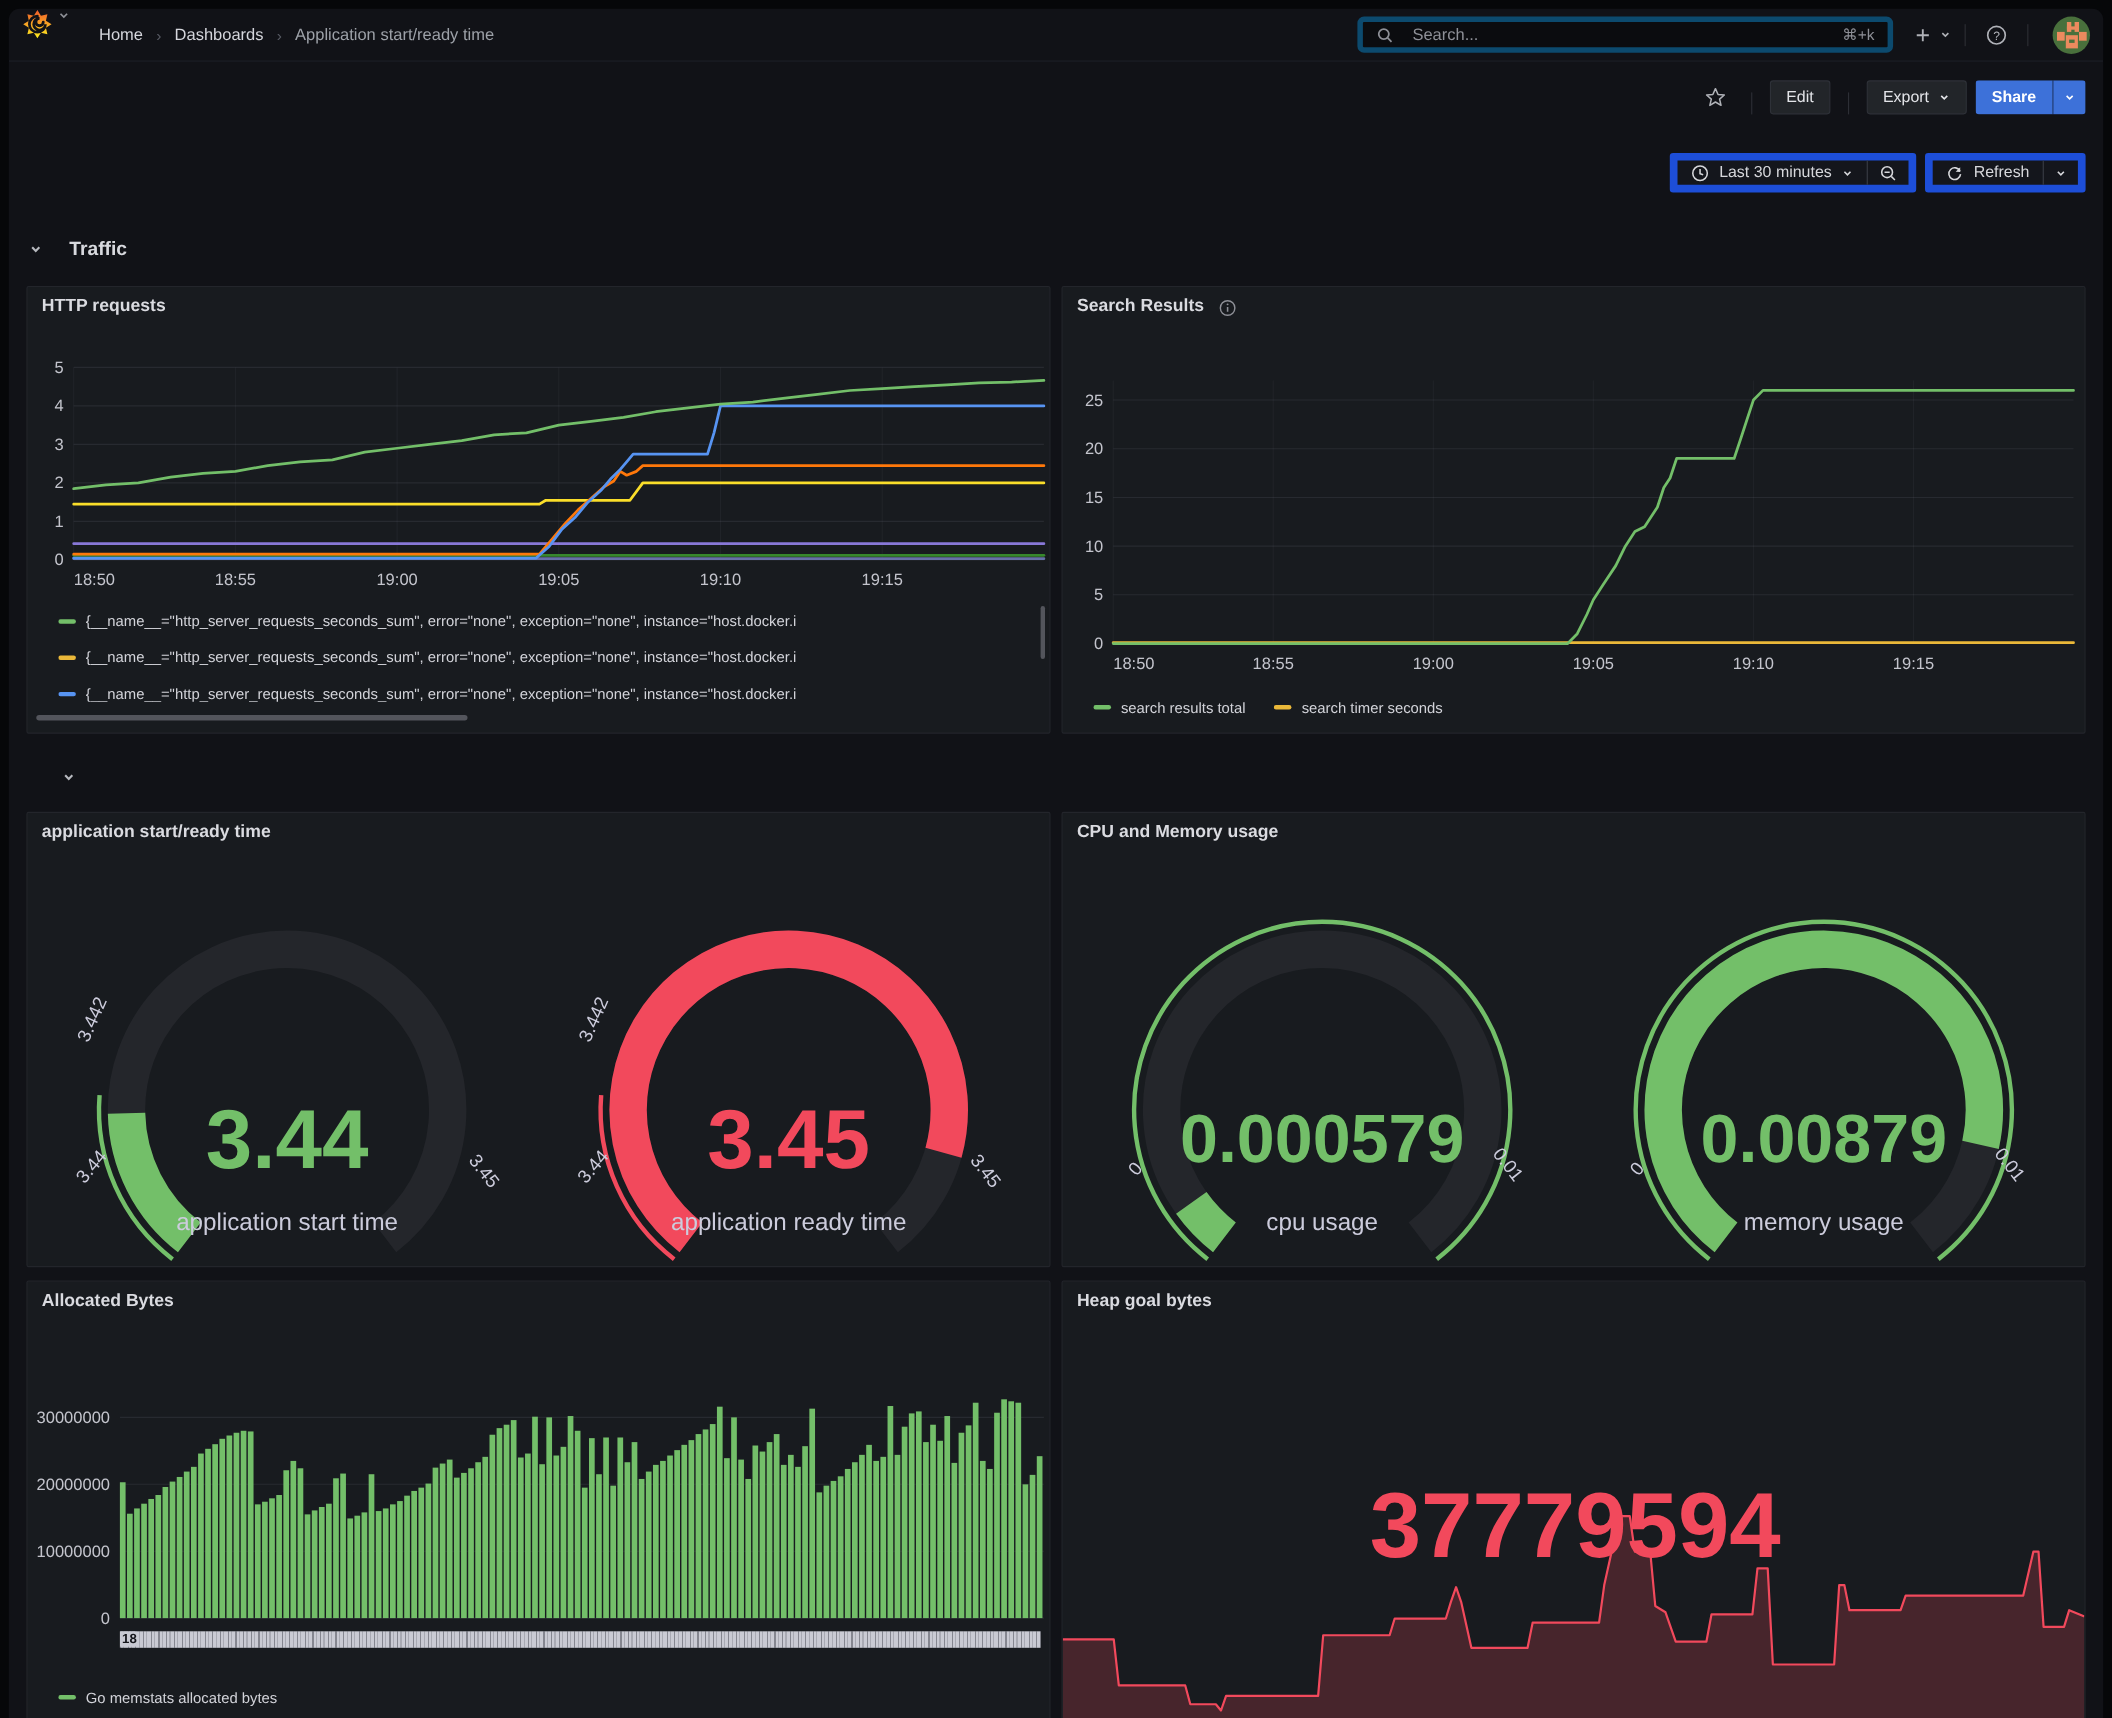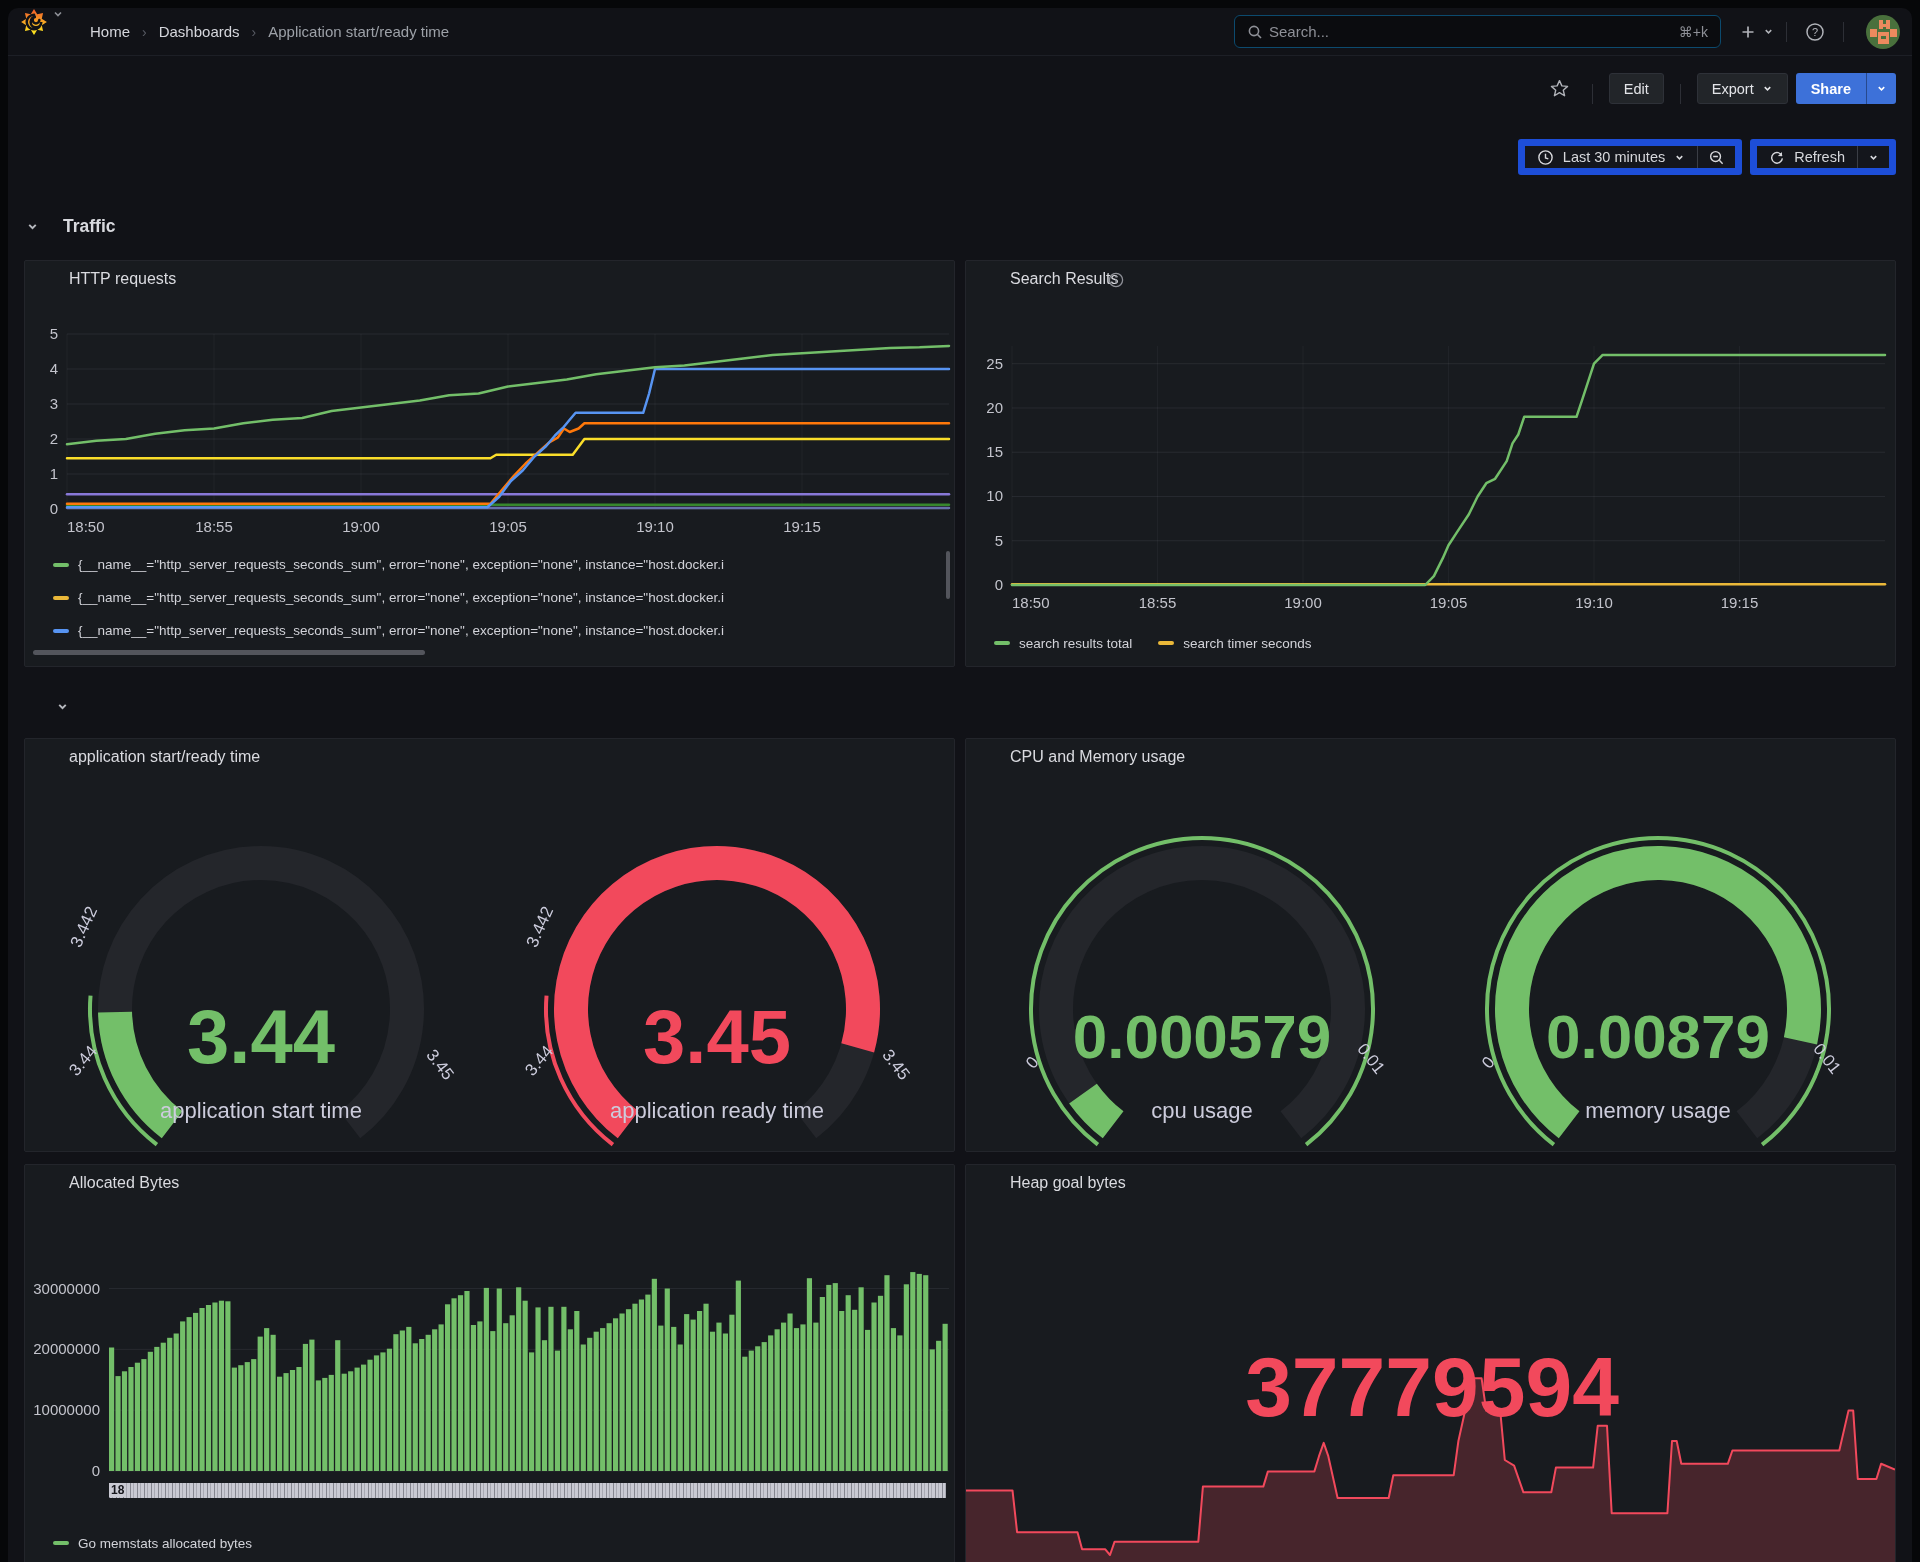--- a/index.html
+++ b/index.html
@@ -10,22 +10,22 @@
   
   .navrow { height:48px; display:flex; padding:0 12px;
     border-bottom:1px solid #1d1f26; }
   .logo { width:28px; height:28px; display:block; }
   .navchev { color:#8e9097; margin-left:4px; display:flex; }
   .breadcrumb { display:flex; align-items:center; gap:12px; margin-left:26px; font-size:15px; }
   .crumb { color:#d5d6dc; cursor:pointer; }
   .crumb.current { color:#9da1a8; }
   .crumbsep { color:#585b64; font-size:14px; }
   .nav-right { margin-left:auto; display:flex; align-items:center; }
-  .searchbox { width:487px; height:33px; background:#0b0c0f; border:1px solid #0c4a6e;
-    border-radius:6px; display:flex; align-items:center; padding:0 12px; gap:6px; }
+  .searchbox { width:487px; height:33px; background:#0b0c0f; border:5px solid #0c4a6e;
+    border-radius:6px; display:flex; align-items:center; padding:0 12px; gap:17px; }
   .searchbox .ph { color:#8e9097; font-size:15px; flex:1; }
   .searchbox .kbd { color:#8e9097; font-size:14px; }
   .iconbtn { color:#b0b2b8; display:flex; align-items:center; justify-content:center;
     width:32px; height:32px; cursor:pointer; }
   .vdiv { width:1px; height:20px; background:#2d2f36; margin:0 8px; }
   .plusgroup { display:flex; align-items:center; margin-left:18px; color:#b0b2b8; }
   .avatar { width:34px; height:34px; border-radius:50%; background:#49703c; position:relative;
     overflow:hidden; margin-left:10px; cursor:pointer; }
   .px { position:absolute; background:#ec8a5e; }
   
@@ -47,21 +47,21 @@
   .tbseg { display:flex; align-items:center; gap:9px; padding:0 12px; cursor:pointer; }
   .tbdiv { width:1px; background:#3b3e46; }
   .sechead { position:absolute; left:18px; display:flex; align-items:center; gap:24px;
     color:#d8d9de; font-size:17.5px; font-weight:600; cursor:pointer; }
   .sechead svg { color:#b7b9bf; }
   .row { position:absolute; left:16px; right:16px; display:grid;
     grid-template-columns:1fr 1fr; gap:10px; }
   .panel { background:#181b1f; border:1px solid #23252b; border-radius:2px;
     position:relative; overflow:hidden; }
   .ptitle { position:absolute; left:13px; top:9px; color:#dadbe0; font-size:16px;
-    font-weight:400; cursor:pointer; z-index:3;margin-left:31px; }
+    font-weight:700; cursor:pointer; z-index:3; }
   .infoicon { position:absolute; top:11px; color:#8e9097; z-index:3; }
   svg.chart { position:absolute; left:0; top:0; }
   text.tick { font-size:15px; fill:#c3c4cc; font-family:"Liberation Sans",sans-serif; }
   
   .legend { position:absolute; z-index:2; }
   .lrow { display:flex; align-items:center; gap:9px; height:33px; white-space:nowrap;
     overflow:hidden; }
   .dash { width:16px; height:4px; border-radius:2px; flex:none; cursor:pointer; }
   .ltext { color:#d2d3d9; font-size:13.5px; overflow:hidden; white-space:nowrap; cursor:pointer; }
   .vscroll { position:absolute; width:4px; border-radius:2px; background:#53555c; }

